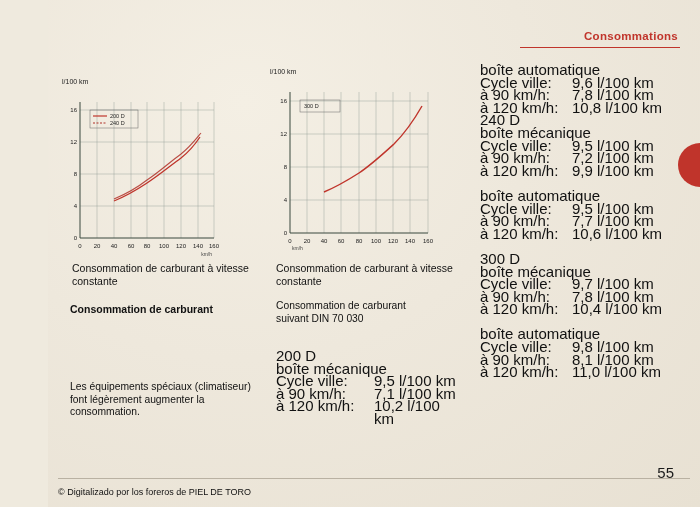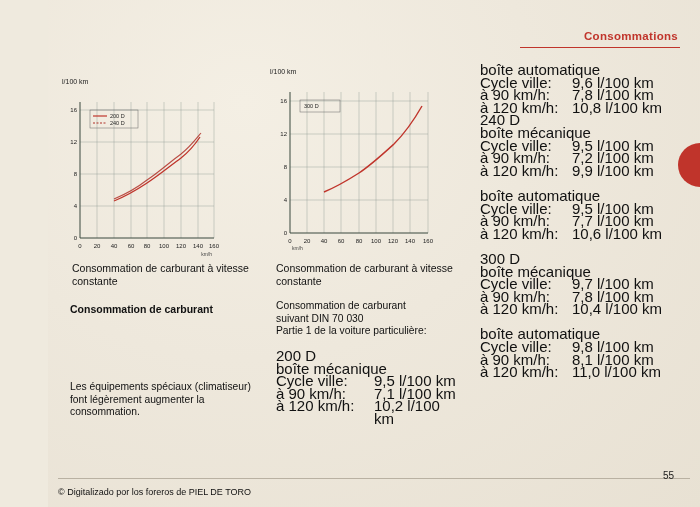--- a/index.html
+++ b/index.html
@@ -30,21 +30,21 @@
   
   .red-tab{
     position:absolute;right:0;top:143px;
     width:22px;height:44px;
     background:#c0342b;
     border-radius:22px 0 0 22px;
   }
   
   .page-number{
     position:absolute;right:26px;bottom:26px;
-    font-size:10px;color:#1b1b1b;
+    font-size:15px;color:#1b1b1b;
   }
   
   .credit{
     position:absolute;left:10px;bottom:10px;
     font-size:9px;color:#111;
   }
   .footer-rule{
     position:absolute;left:10px;right:10px;bottom:28px;height:1px;background:#b9b1a2;
   }
 
@@ -216,21 +216,20 @@
   </div>
 
   <div class="cap" id="cap1">Consommation de carburant à vitesse constante</div>
   <div class="h-bold" id="sub1">Consommation de carburant</div>
   <div class="para" id="para2">Les équipements spéciaux (climatiseur) font légèrement augmenter la consommation.</div>
 
   <div class="cap" id="cap2">Consommation de carburant à vitesse constante</div>
   <div class="spec-txt" id="spec-intro">
     <div>Consommation de carburant</div>
     <div>suivant DIN 70 030</div>
-    <div>Partie 1 de la voiture particulière:</div>
   </div>
 
   <div class="tbl" id="mid-tbl">
     <div class="model">200 D</div>
     <div class="grp">boîte mécanique</div>
     <div class="row">
       <span class="lbl">Cycle ville:</span>
       <span class="val">9,5 l/100 km</span>
     </div>
     <div class="row">

